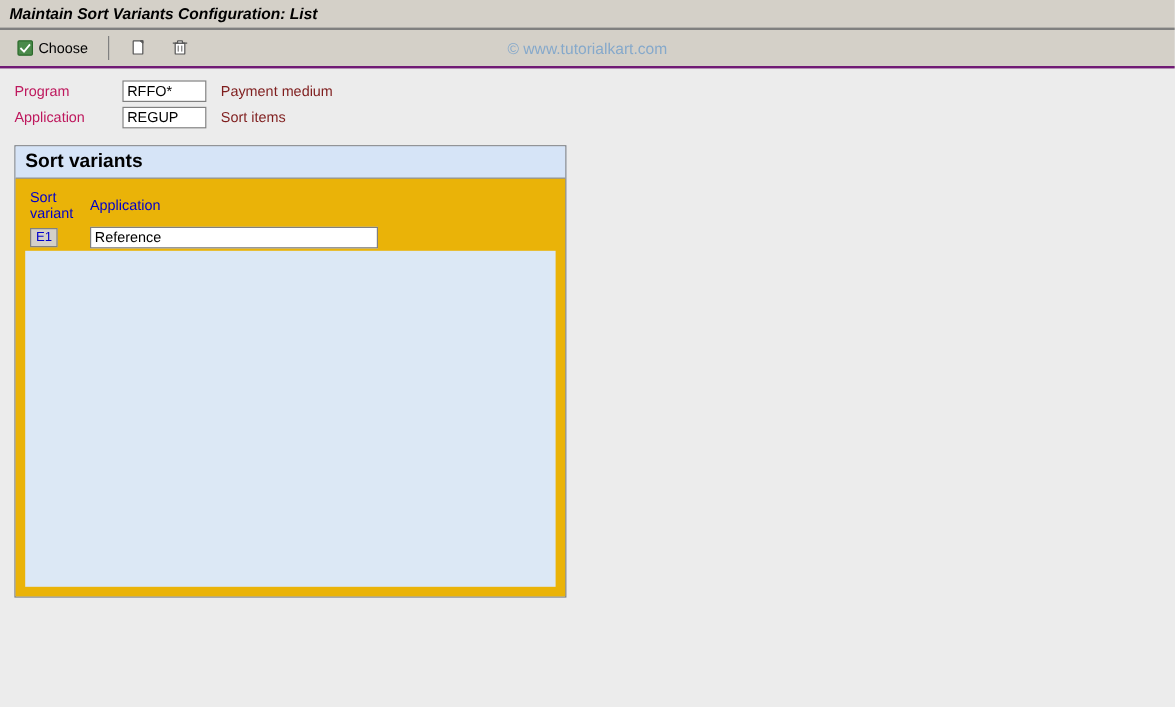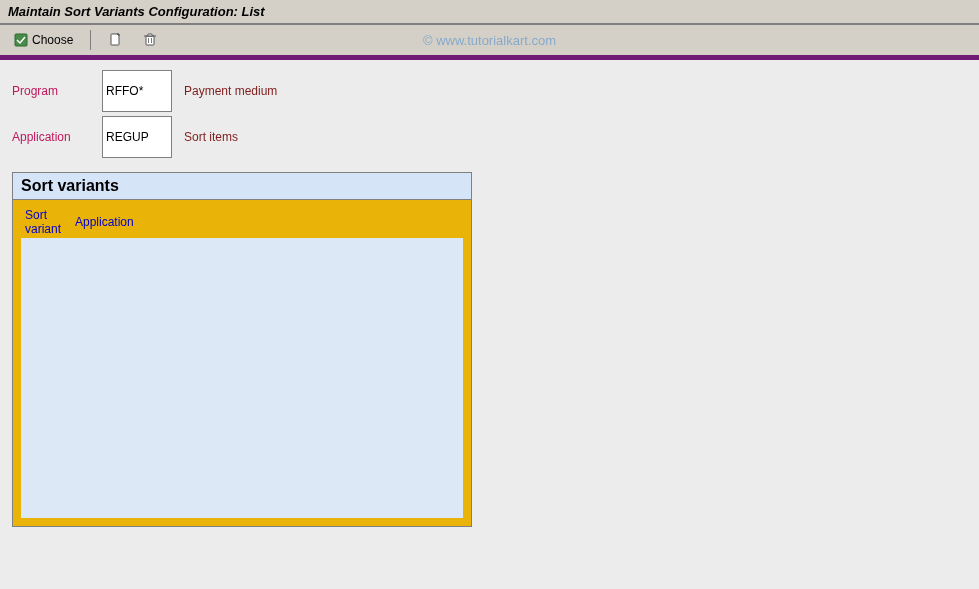--- a/index.html
+++ b/index.html
@@ -20,21 +20,21 @@
     }
     .title-bar-text {
       font-size: 13px;
       font-weight: bold;
       font-style: italic;
     }
 
     
     .toolbar {
       background: #d4d0c8;
-      border-bottom: 5px solid #701a75;
+      border-bottom: 2px solid #701a75;
       padding: 4px 8px;
       display: flex;
       align-items: center;
       gap: 8px;
       position: relative;
     }
     .toolbar-btn {
       display: flex;
       align-items: center;
       gap: 3px;
@@ -80,21 +80,21 @@
       margin-bottom: 4px;
     }
     .form-label {
       width: 90px;
       font-size: 12px;
       color: #be185d;
     }
     .form-input {
       background: #fff;
       border: 1px solid #808080;
-      padding: 13px 3px;
+      padding: 1px 3px;
       font-size: 12px;
       width: 70px;
       font-family: Arial, Helvetica, sans-serif;
     }
     .form-desc {
       margin-left: 12px;
       font-size: 12px;
       color: #7f1d1d;
     }
 
@@ -229,19 +229,23 @@
     <div class="panel-body">
       <table class="sv-table">
         <thead>
           <tr>
             <th class="sv-key-cell">Sort variant</th>
             <th>Application</th>
           </tr>
         </thead>
         <tbody id="sv-table-body">
 
+        <tr>
+              <td class="sv-key-cell"><button class="sv-key-btn">E1</button></td>
+              <td><input type="text" class="sv-desc-input" readonly="" value="Reference" style=""></td>
+            </tr>
           </tbody>
       </table>
       <div class="panel-spacer"></div>
     </div>
   </div>
 
 </div>
 
 </body></html>

